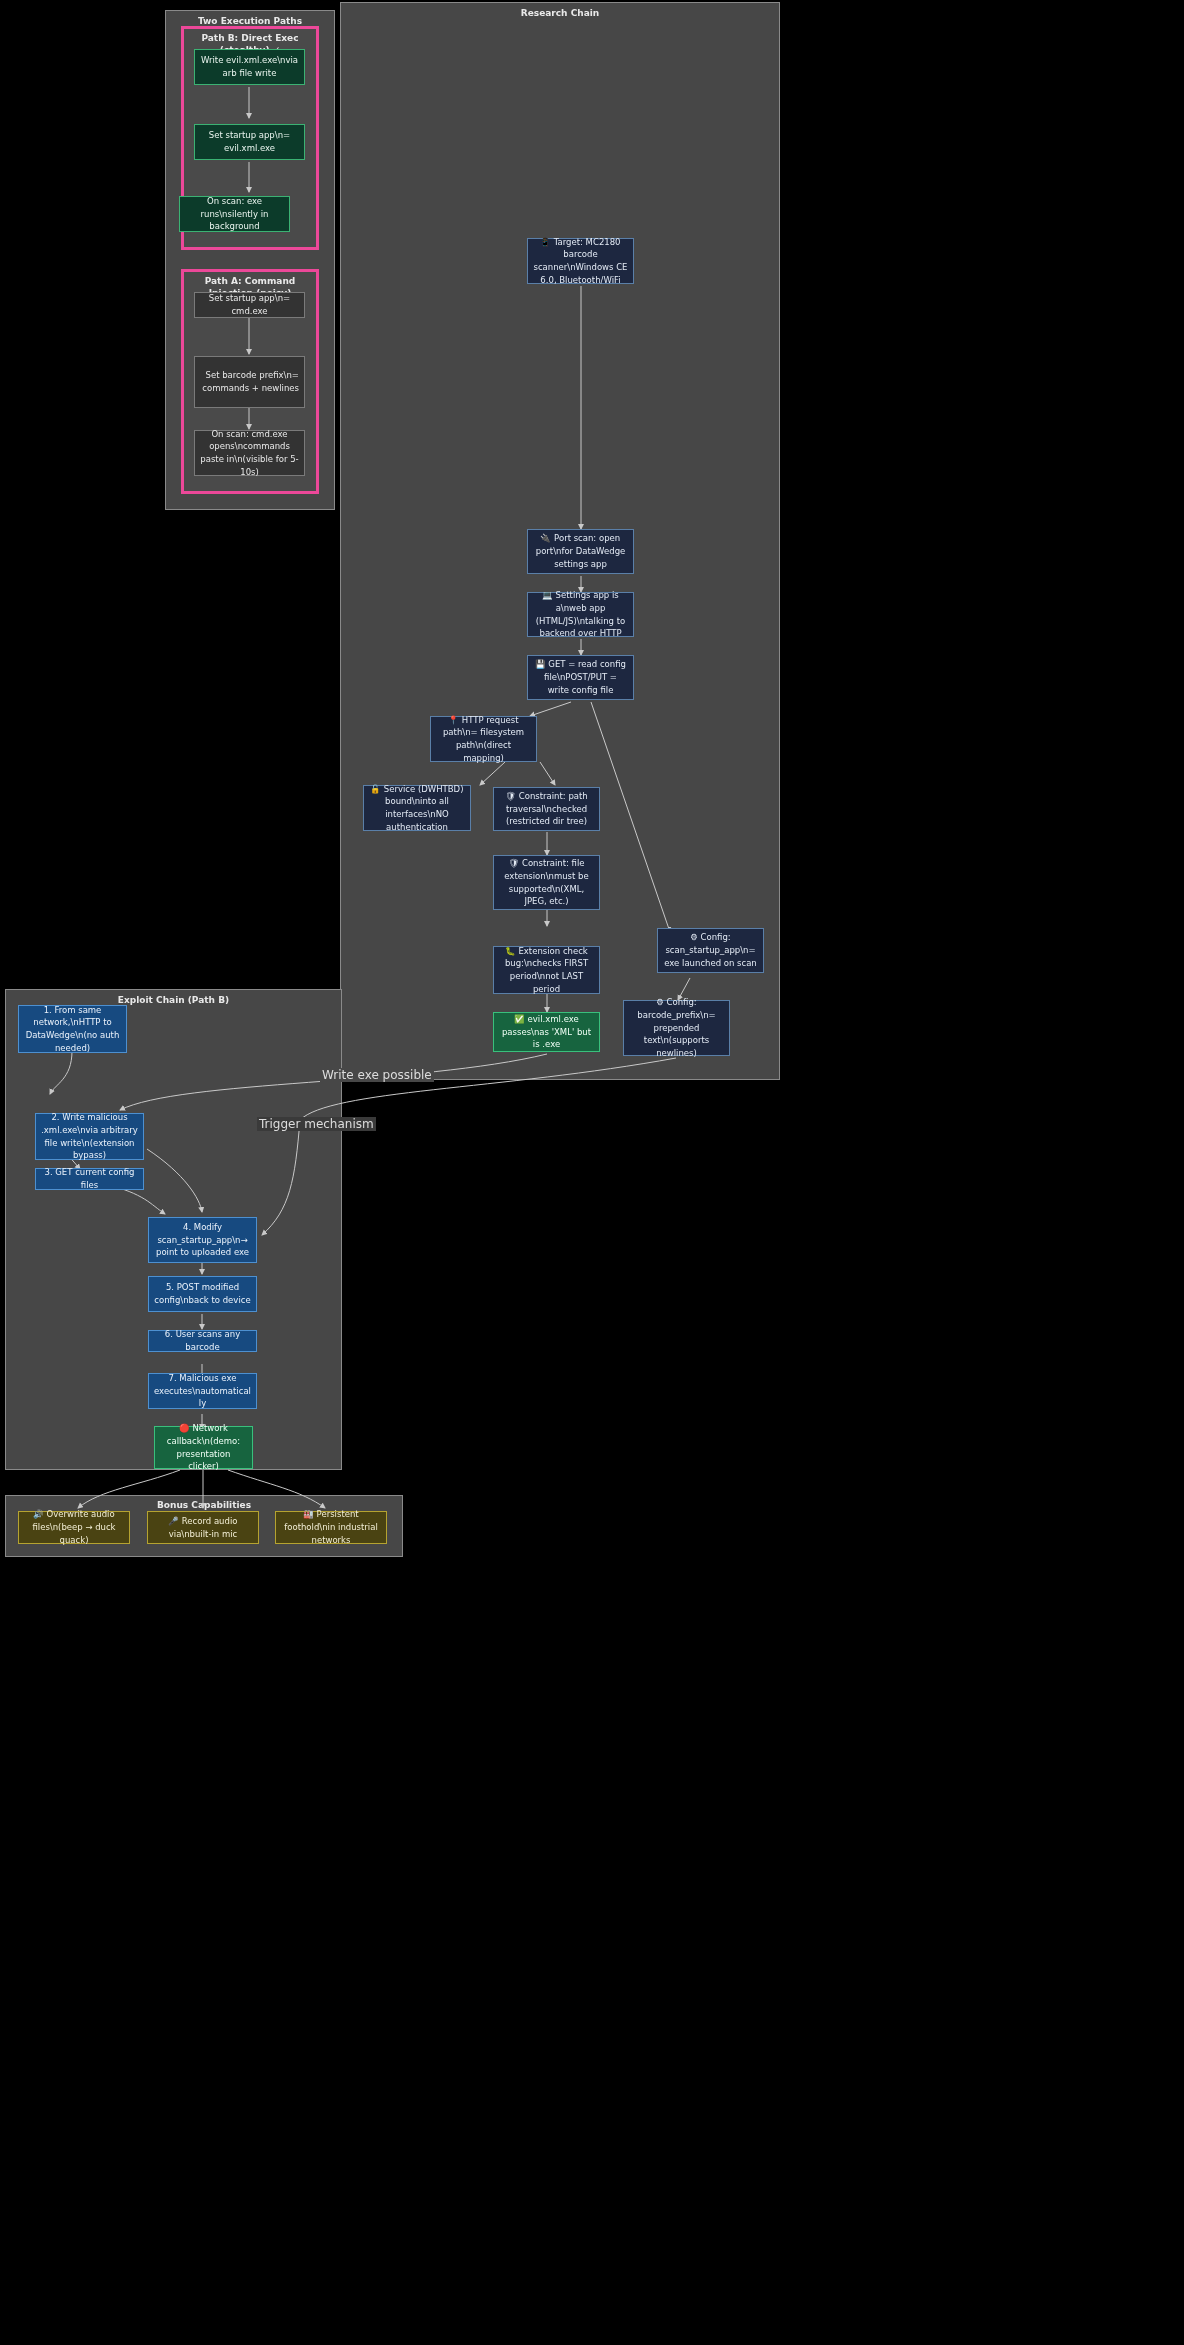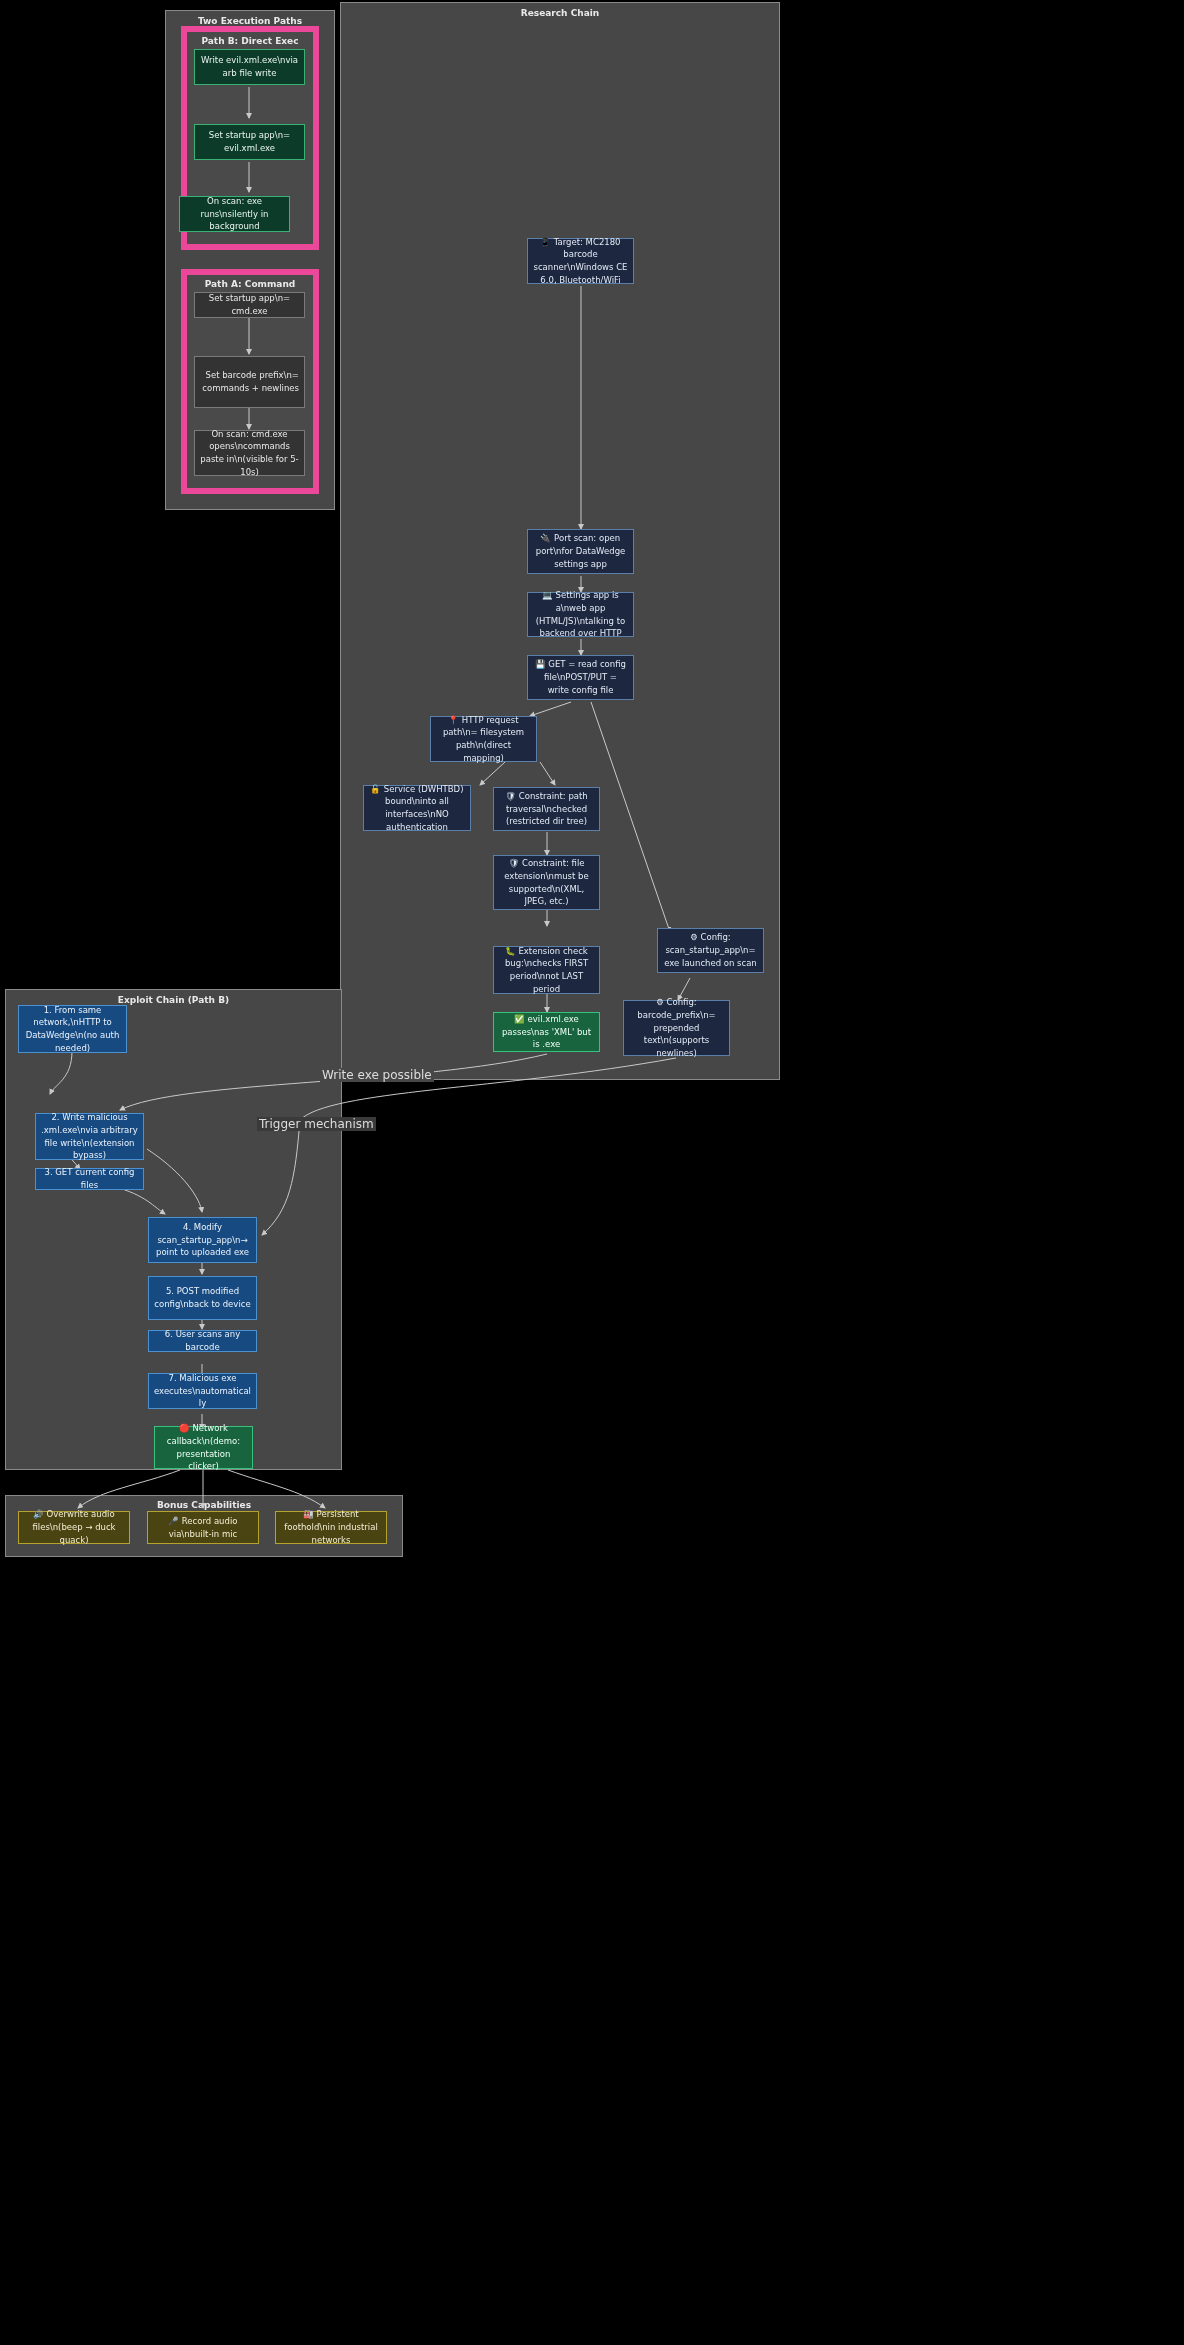--- a/index.html
+++ b/index.html
@@ -3,21 +3,21 @@
 <meta charset="utf-8">
 <style>
   html,body{margin:0;padding:0;background:#000;}
   body{
     width:1184px;height:2345px;position:relative;overflow:hidden;
     font-family:"DejaVu Sans","Liberation Sans",sans-serif;
     color:#e8e8e8;
   }
   .cluster{position:absolute;background:#474747;border:1px solid #8a8a8a;box-sizing:border-box;}
   .cluster-title{position:absolute;left:0;right:0;text-align:center;font-size:9px;color:#e9e9e9;font-weight:600;}
-  .subcluster{position:absolute;background:#4a4a4a;border:6px solid #ec4899;box-sizing:border-box;}
+  .subcluster{position:absolute;background:#4a4a4a;border:3px solid #ec4899;box-sizing:border-box;}
   .node{
     position:absolute;box-sizing:border-box;
     display:flex;align-items:center;justify-content:center;text-align:center;
     font-size:8.5px;line-height:1.5;padding:3px 5px;word-break:break-word;
   }
   .n-green{background:#0c3b2a;border:1px solid #3bb273;color:#eaf5ef;}
   .n-green-b{background:#17643f;border:1px solid #39c07c;color:#f0fff6;}
   .n-dark{background:#333333;border:1px solid #7a7a7a;color:#e9e9e9;}
   .n-navy{background:#1d2740;border:1px solid #5a7fa8;color:#e3eaf4;}
   .n-blue{background:#174a80;border:1px solid #4d90d0;color:#eaf2fb;}
@@ -162,21 +162,21 @@
 </div>
 <div class="node n-blue" style="left:35px;top:1113px;width:109px;height:47px;">
   <span>2. Write malicious .xml.exe\nvia arbitrary file write\n(extension bypass)</span>
 </div>
 <div class="node n-blue" style="left:35px;top:1168px;width:109px;height:22px;">
   <span>3. GET current config files</span>
 </div>
 <div class="node n-blue" style="left:148px;top:1217px;width:109px;height:46px;">
   <span>4. Modify scan_startup_app\n→ point to uploaded exe</span>
 </div>
-<div class="node n-blue" style="left:148px;top:1276px;width:109px;height:44px;">
+<div class="node n-blue" style="left:148px;top:1276px;width:109px;height:36px;">
   <span>5. POST modified config\nback to device</span>
 </div>
 <div class="node n-blue" style="left:148px;top:1330px;width:109px;height:22px;">
   <span>6. User scans any barcode</span>
 </div>
 <div class="node n-blue" style="left:148px;top:1373px;width:109px;height:36px;">
   <span>7. Malicious exe executes\nautomatically</span>
 </div>
 <div class="node n-green-b" style="left:154px;top:1426px;width:99px;height:43px;">
   <span>🔴 Network callback\n(demo: presentation clicker)</span>

